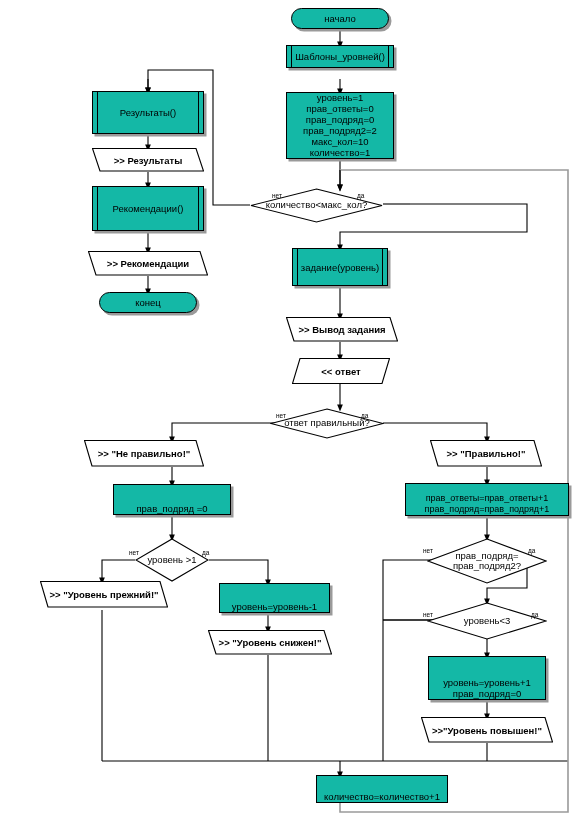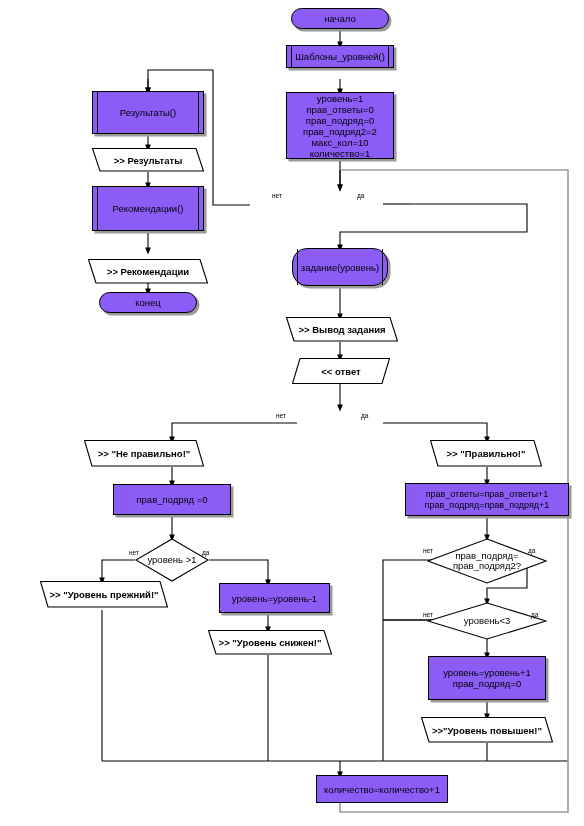--- a/index.html
+++ b/index.html
@@ -1,24 +1,24 @@
 <!DOCTYPE html>
 <html><head>
 <meta charset="utf-8">
 <style>
   html,body{margin:0;padding:0;background:#ffffff;}
   body{font-family:"Liberation Sans",sans-serif;}
   #canvas{position:relative;width:584px;height:826px;background:#ffffff;overflow:hidden;}
   svg#wires{position:absolute;left:0;top:0;width:584px;height:826px;pointer-events:none;}
   .node{position:absolute;box-sizing:border-box;display:flex;align-items:center;
-        justify-content:center;text-align:center;color:#000;background:#8b5cf6;
+        justify-content:center;text-align:center;color:#000;background:#14b8a6;
         font-size:9.5px;line-height:11px;z-index:5;}
   .shadow{box-shadow:2.5px 2.5px 0 0 #9a9a9a;}
   .terminal{border:1.2px solid #000;border-radius:999px;}
-  .process{border:1.2px solid #000;}
+  .process{border:1.2px solid #000;align-items:flex-end;}
   .predef{border:1.2px solid #000;}
   .predef .bar{position:absolute;top:0;bottom:0;width:0;border-left:1.2px solid #000;}
   .predef .bar.l{left:4px;}
   .predef .bar.r{right:4px;}
   .dia-wrap{position:absolute;z-index:5;}
   .dia-wrap svg{position:absolute;left:0;top:0;}
   .dia-txt{position:absolute;left:0;top:0;right:0;bottom:0;display:flex;
            align-items:center;justify-content:center;text-align:center;
            font-size:9.5px;line-height:10.5px;color:#000;}
   .para-wrap{position:absolute;z-index:5;}
@@ -135,24 +135,32 @@
 
   <div class="node process shadow ml" style="left:286px;top:92px;width:108px;height:67px;">
     <span>уровень=1
 прав_ответы=0
 прав_подряд=0
 прав_подряд2=2
 макс_кол=10
 количество=1</span>
   </div>
 
+  <div class="dia-wrap" style="left:250px;top:188px;width:133px;height:35px;">
+    <svg width="133" height="35">
+        <polygon points="66.5,1 132,17.5 66.5,34 1,17.5" fill="#fff" stroke="#000" stroke-width="1.1"></polygon>
+      </svg>
+    <div class="dia-txt">
+        <span>количество&lt;макс_кол?</span>
+      </div>
+  </div>
   <div class="edge-lbl" style="left:272px;top:192px;">нет</div>
   <div class="edge-lbl" style="left:357px;top:192px;">да</div>
 
-  <div class="node predef shadow" style="left:292px;top:248px;width:96px;height:38px;border-radius:15px;">
+  <div class="node predef shadow" style="left:292px;top:248px;width:96px;height:38px;">
     <span class="bar l"></span>
     <span class="bar r"></span>
     <span>задание(уровень)</span>
   </div>
 
   <div class="para-wrap" style="left:292px;top:358px;width:98px;height:26px;">
     <svg width="98" height="26">
         <polygon points="0.5,25.5 8,0.5 97.5,0.5 90,25.5" fill="#fff" stroke="#000" stroke-width="1.1"></polygon>
       </svg>
     <div class="para-txt">
@@ -162,20 +170,28 @@
 
   <div class="para-wrap" style="left:286px;top:317px;width:112px;height:25px;">
     <svg width="112" height="25">
         <polygon points="8,24 0.5,0.5 104,0.5 111.5,24" fill="#fff" stroke="#000" stroke-width="1.1"></polygon>
       </svg>
     <div class="para-txt">
         <span>&gt;&gt; Вывод задания</span>
       </div>
   </div>
 
+  <div class="dia-wrap" style="left:270px;top:408px;width:114px;height:31px;">
+    <svg width="114" height="31">
+        <polygon points="57,1 113,15.5 57,30 1,15.5" fill="#fff" stroke="#000" stroke-width="1.1"></polygon>
+      </svg>
+    <div class="dia-txt">
+        <span>ответ правильный?</span>
+      </div>
+  </div>
   <div class="edge-lbl" style="left:276px;top:412px;">нет</div>
   <div class="edge-lbl" style="left:361px;top:412px;">да</div>
 
   <div class="para-wrap" style="left:84px;top:440px;width:120px;height:27px;">
     <svg width="120" height="27">
         <polygon points="8,26 0.5,0.5 112,0.5 119.5,26" fill="#fff" stroke="#000" stroke-width="1.1"></polygon>
       </svg>
     <div class="para-txt">
         <span>&gt;&gt; "Не правильно!"</span>
       </div>
@@ -285,21 +301,21 @@
         <span>&gt;&gt; Результаты</span>
       </div>
   </div>
 
   <div class="node predef shadow" style="left:92px;top:186px;width:112px;height:45px;">
     <span class="bar l"></span>
     <span class="bar r"></span>
     <span>Рекомендации()</span>
   </div>
 
-  <div class="para-wrap" style="left:88px;top:259px;width:120px;height:25px;">
+  <div class="para-wrap" style="left:88px;top:251px;width:120px;height:25px;">
     <svg width="120" height="25">
         <polygon points="8,24 0.5,0.5 112,0.5 119.5,24" fill="#fff" stroke="#000" stroke-width="1.1"></polygon>
       </svg>
     <div class="para-txt">
         <span>&gt;&gt; Рекомендации</span>
       </div>
   </div>
 
   <div class="node terminal shadow" style="left:99px;top:292px;width:98px;height:21px;">
     <span>конец</span>

